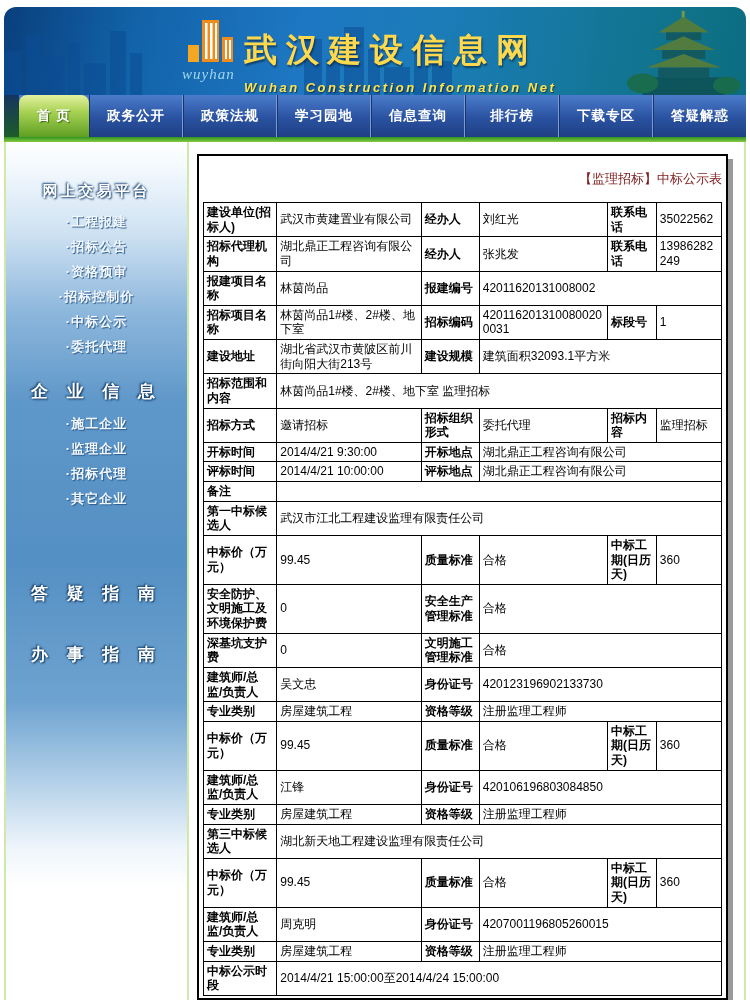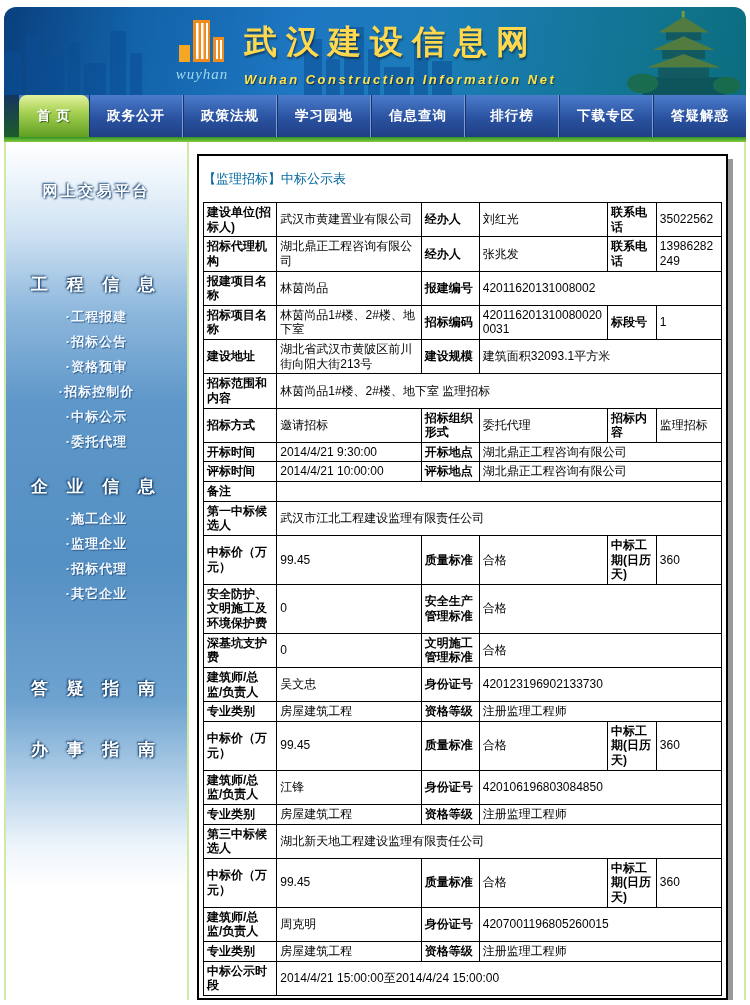--- a/index.html
+++ b/index.html
@@ -5,24 +5,24 @@
   * { margin:0; padding:0; box-sizing:border-box; }
   html,body { background:#ffffff; }
   body { width:750px; font-family:"Liberation Sans", sans-serif; }
   .page { padding:7px 4px 0 4px; }
 
   
   .header { height:88px; position:relative; border-radius:12px 12px 0 0; overflow:hidden;
     background:linear-gradient(100deg,#0a3f7d 0%,#1263a9 18%,#1e77c2 40%,#1b7cb8 58%,#15789f 75%,#0f7288 92%,#0c6d80 100%); }
   .skyline { position:absolute; left:0; bottom:0; width:62%; height:82%; opacity:.55; }
   .pagoda  { position:absolute; right:4px; top:0; height:100%; opacity:.85; }
-  .logo-wrap { position:absolute; left:162px; top:10px; width:72px; text-align:center; }
+  .logo-wrap { position:absolute; left:178px; top:10px; width:72px; }
   .logo-script { color:#9fd8ef; font-style:italic; font-size:15px; letter-spacing:1px;
     font-family:"Liberation Serif", serif; margin-top:-3px; }
-  .title-wrap { position:absolute; left:240px; top:13px; }
+  .title-wrap { position:absolute; left:240px; top:21px; }
   .site-title { color:#ffd84d; font-size:33px; font-weight:bold; letter-spacing:9px;
     text-shadow:1px 2px 2px rgba(0,0,0,.45); white-space:nowrap; }
   .site-subtitle { margin-top:7px; color:#ffe34d; font-size:13px; font-weight:bold;
     letter-spacing:2.5px; text-shadow:1px 1px 1px rgba(0,0,0,.5); white-space:nowrap;font-style:italic; }
 
   
   .nav { height:42px; display:flex; background:linear-gradient(180deg,#4a7ccb 0%,#2a52a0 55%,#203f85 100%); }
   .nav-lead { width:15px; background:linear-gradient(180deg,#16355f,#1d5c2a); }
   .tab { flex:1; display:flex; align-items:center; justify-content:center; color:#fff;
     font-size:13.5px; font-weight:bold; border-right:1px solid #7b9bd8; border-left:1px solid #17356b;
@@ -42,21 +42,21 @@
   .side-section { color:#fff; font-size:17px; font-weight:bold; letter-spacing:7px;
     text-shadow:1px 1px 2px #0d3560, -1px -1px 2px #0d3560; cursor:default; }
   .sec1 { margin-top:72px; } .sec2 { margin-top:26px; }
   .sec3 { margin-top:38px; } .sec4 { margin-top:76px; }
   .side-items { margin-top:14px; }
   .side-item { color:#f4f8ff; font-size:13px; font-weight:bold; letter-spacing:1px; margin:0 0 11px 0;
     text-shadow:1px 1px 1px #2a5a8a; cursor:pointer; line-height:14px; }
 
   .content { flex:1; padding:12px 16px 0 8px; background:#fff; }
   .notice-box { border:2px solid #000; background:#fff; box-shadow:5px 5px 0 #999999; padding:4px 4px 2px 4px; }
-  .notice-title { text-align:left; font-size:13px; font-weight:normal; color:#0369a1; margin:10px 0 14px 0; }
+  .notice-title { text-align:right; font-size:13px; font-weight:normal; color:#7f1d1d; margin:10px 0 14px 0; }
   table.notice { width:100%; border-collapse:collapse; table-layout:fixed; }
   table.notice th, table.notice td { border:1px solid #000; font-size:12px; padding:2px 3px;
     vertical-align:middle; word-break:break-all; line-height:1.22; height:17px; color:#000; }
   table.notice th { text-align:left; font-weight:bold; }
 </style>
 </head>
 <body>
 
 <div class="page">
 
@@ -122,21 +122,20 @@
     <div class="tab">排行榜</div>
     <div class="tab">下载专区</div>
     <div class="tab">答疑解惑</div>
   </div>
   <div class="green-strip"></div>
 
   <div class="main-wrap">
     <div class="sidebar">
       <div class="side-banner">网上交易平台</div>
 
-      <div class="side-section sec1">工 程 信 息</div>
       <div class="side-items">
         <div class="side-item">·工程报建</div>
         <div class="side-item">·招标公告</div>
         <div class="side-item">·资格预审</div>
         <div class="side-item">·招标控制价</div>
         <div class="side-item">·中标公示</div>
         <div class="side-item">·委托代理</div>
       </div>
 
       <div class="side-section sec2">企 业 信 息</div>

